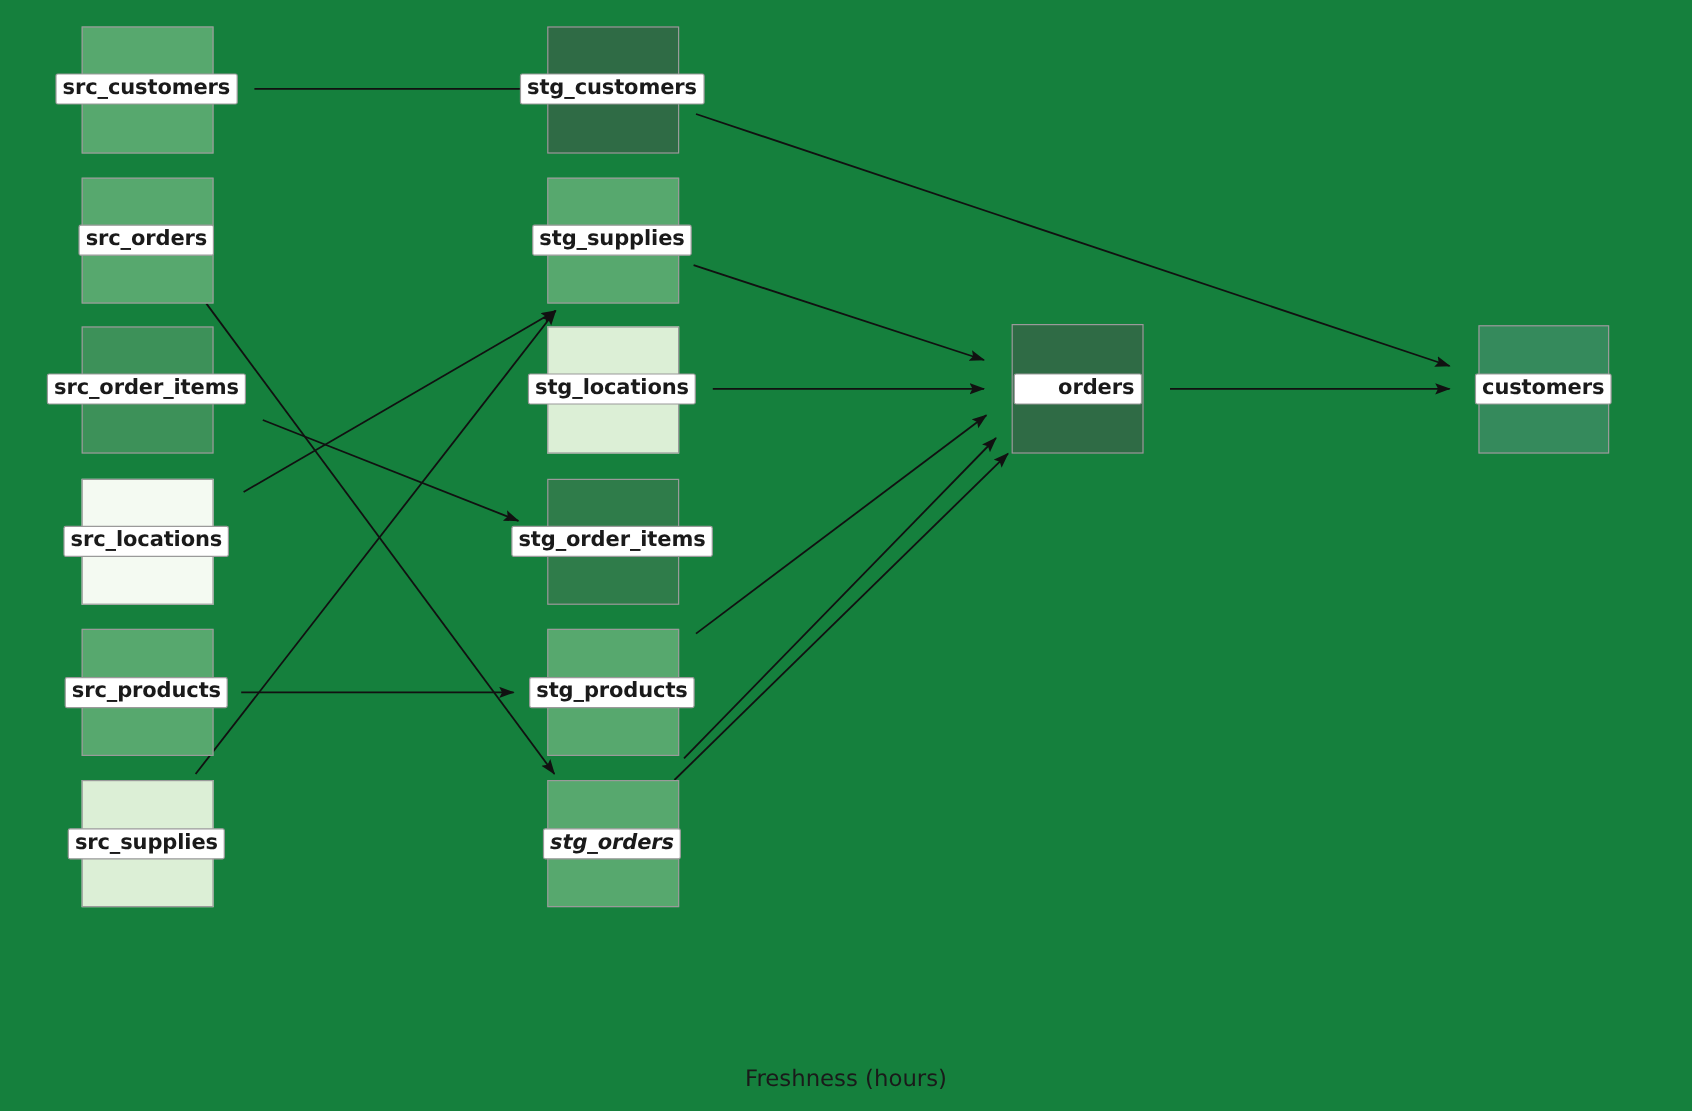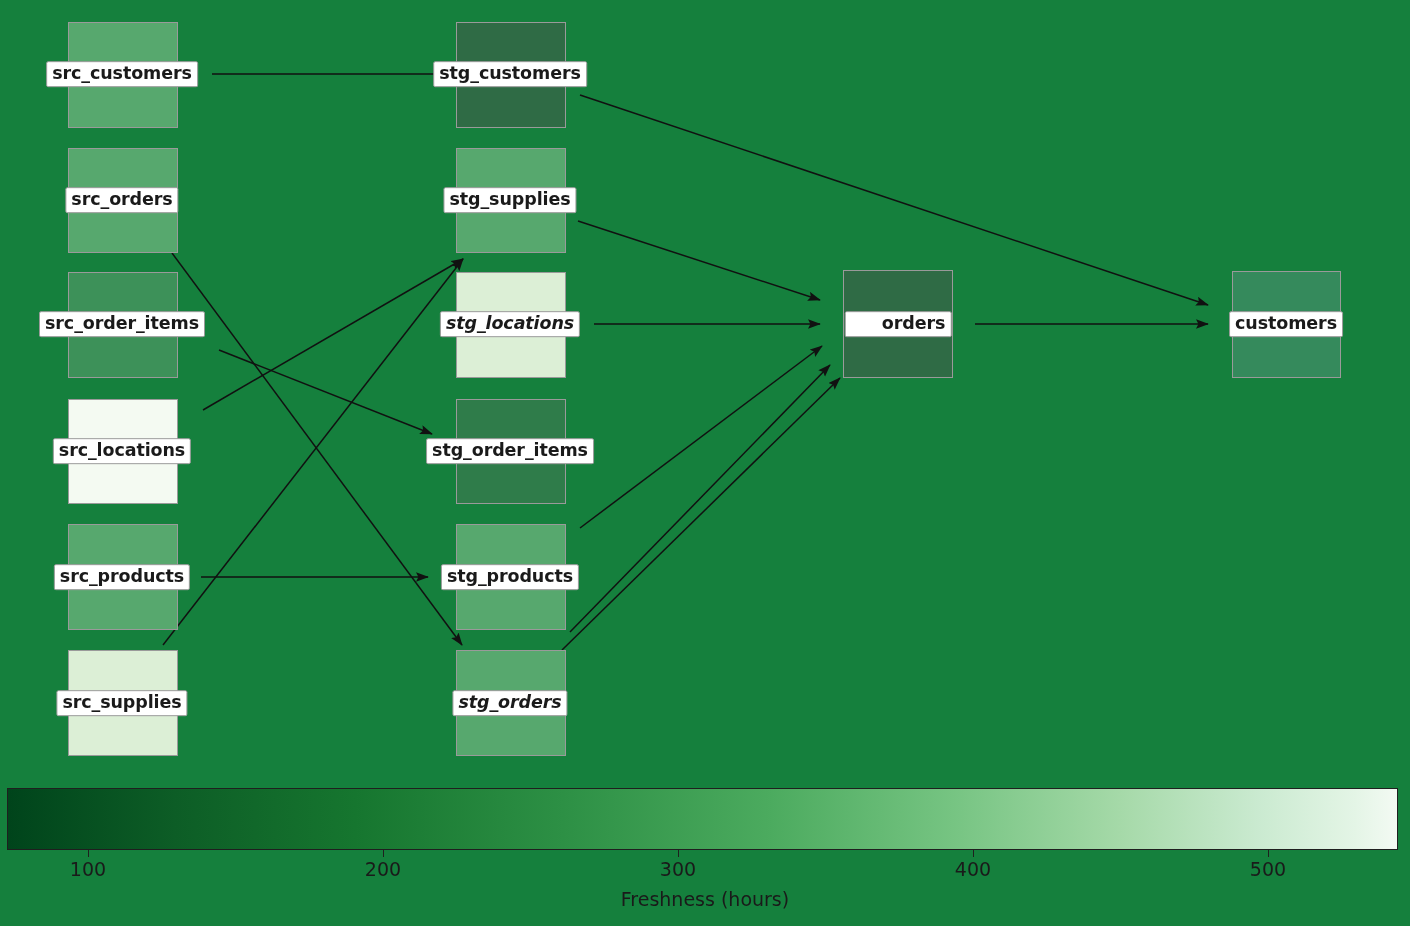--- a/index.html
+++ b/index.html
@@ -79,44 +79,29 @@
         <div class="nodelabel" style="left: 122px; top: 451px;">src_locations</div>
         <div class="node" style="left: 68px; top: 524px; width: 110px; height: 106px; background: rgb(87, 168, 110);"></div>
         <div class="nodelabel" style="left: 122px; top: 577px;">src_products</div>
         <div class="node" style="left: 68px; top: 650px; width: 110px; height: 106px; background: rgb(220, 239, 214);"></div>
         <div class="nodelabel" style="left: 122px; top: 703px;">src_supplies</div>
         <div class="node" style="left: 456px; top: 22px; width: 110px; height: 106px; background: rgb(47, 107, 69);"></div>
         <div class="nodelabel" style="left: 510px; top: 74px;">stg_customers</div>
         <div class="node" style="left: 456px; top: 148px; width: 110px; height: 105px; background: rgb(87, 168, 110);"></div>
         <div class="nodelabel" style="left: 510px; top: 200px;">stg_supplies</div>
         <div class="node" style="left: 456px; top: 272px; width: 110px; height: 106px; background: rgb(220, 239, 214);"></div>
-        <div class="nodelabel" style="left: 510px; top: 324px; font-style: italic;">stg_locations</div>
+        <div class="nodelabel" style="left: 510px; top: 324px;">stg_locations</div>
         <div class="node" style="left: 456px; top: 399px; width: 110px; height: 105px; background: rgb(47, 124, 74);"></div>
         <div class="nodelabel" style="left: 510px; top: 451px;">stg_order_items</div>
         <div class="node" style="left: 456px; top: 524px; width: 110px; height: 106px; background: rgb(87, 168, 110);"></div>
         <div class="nodelabel" style="left: 510px; top: 577px; text-align: right;">stg_products</div>
         <div class="node" style="left: 456px; top: 650px; width: 110px; height: 106px; background: rgb(87, 168, 110);"></div>
         <div class="nodelabel" style="left: 510px; top: 703px; font-style: italic;">stg_orders</div>
         <div class="node" style="left: 843px; top: 270px; width: 110px; height: 108px; background: rgb(47, 107, 69);"></div>
         <div class="nodelabel" style="left: 898px; top: 324px; padding-left: 36px;">orders</div>
         <div class="node" style="left: 1232px; top: 271px; width: 109px; height: 107px; background: rgb(53, 138, 92);"></div>
         <div class="nodelabel" style="left: 1286px; top: 324px;">customers</div>
       </div>
   </div>
 
-  <div id="cbar-wrap">
-    <div id="cbar" style="background: linear-gradient(to right, rgb(0, 68, 27) 0%, rgb(13, 93, 38) 12%, rgb(22, 118, 47) 25%, rgb(45, 144, 69) 40%, rgb(76, 171, 95) 55%, rgb(118, 196, 130) 68%, rgb(165, 217, 168) 80%, rgb(202, 234, 208) 90%, rgb(228, 245, 230) 97%, rgb(243, 250, 243) 100%);"></div>
-    <div id="cbar-ticks">
-        <div class="cb-tick" style="left: 81px;"></div>
-        <div class="cb-ticklabel" style="left: 81px;">100</div>
-        <div class="cb-tick" style="left: 376px;"></div>
-        <div class="cb-ticklabel" style="left: 376px;">200</div>
-        <div class="cb-tick" style="left: 671px;"></div>
-        <div class="cb-ticklabel" style="left: 671px;">300</div>
-        <div class="cb-tick" style="left: 966px;"></div>
-        <div class="cb-ticklabel" style="left: 966px;">400</div>
-        <div class="cb-tick" style="left: 1261px;"></div>
-        <div class="cb-ticklabel" style="left: 1261px;">500</div>
-      </div>
-  </div>
   <div id="cbar-title">Freshness (hours)</div>
 
 </div>
 
 </body></html>

